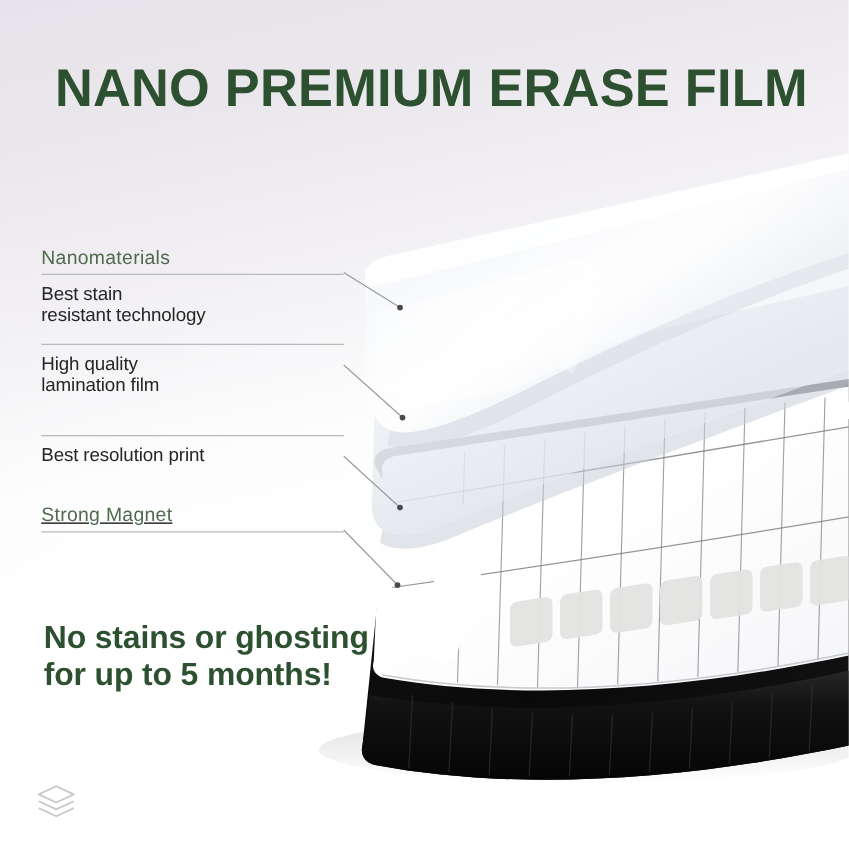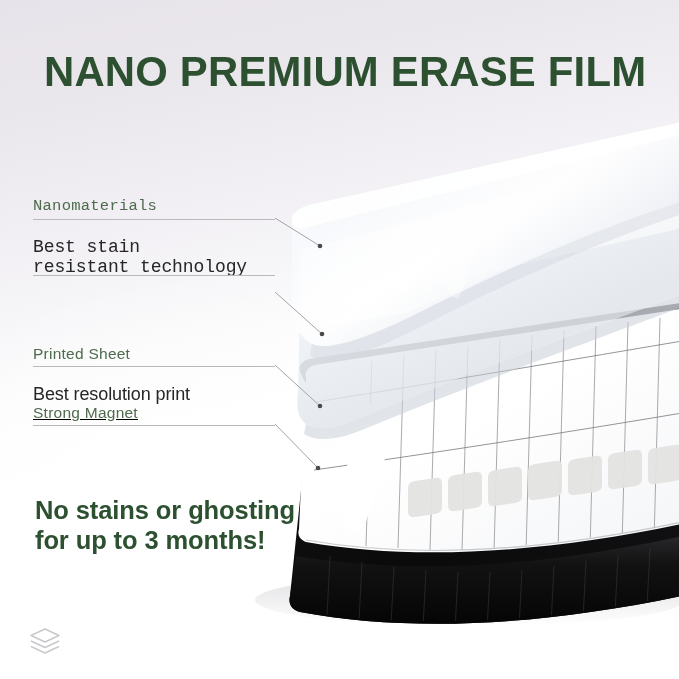--- a/index.html
+++ b/index.html
@@ -40,28 +40,28 @@
     letter-spacing:0.25px;
     line-height:1.15;
     white-space:nowrap;
   }
   .cl-rule {
     height:1px;
     background:#b9b9bc;
     margin-top:3px;
   }
   .cl-desc {
-    font-size:18px;
+    font-size:15px;
     color:#262626;
     line-height:1.14;
-    margin-top:17px;
+    margin-top:7px;
     white-space:pre-line;
     letter-spacing:-0.1px;
   }
-  #callout-nanomaterials { top:198px;font-family:Liberation Mono, monospace; }
+  #callout-nanomaterials { top:198px; }
   #callout-pet           { top:272px; }
   #callout-printed       { top:345px; }
   #callout-magnet        { top:404px;text-decoration:underline; }
   #callout-nanomaterials .cl-rule { width:242px; }
   #callout-pet           .cl-rule { width:242px; }
   #callout-printed       .cl-rule { width:242px; }
   #callout-magnet        .cl-rule { width:242px; }
   
   #tagline {
     position:absolute;
@@ -276,35 +276,36 @@
 
   <div class="callout" id="callout-nanomaterials">
     <div class="cl-term">Nanomaterials</div>
     <div class="cl-rule"></div>
     <div class="cl-desc">Best stain
 resistant technology</div>
   </div>
 
   <div class="callout" id="callout-pet">
     <div class="cl-rule"></div>
+    <div class="cl-desc">High quality
+lamination film</div>
   </div>
 
   <div class="callout" id="callout-printed">
-    <div class="cl-term">Printed Sheet</div>
     <div class="cl-rule"></div>
     <div class="cl-desc">Best resolution print</div>
   </div>
 
   <div class="callout" id="callout-magnet">
     <div class="cl-term">Strong Magnet</div>
     <div class="cl-rule"></div>
   </div>
 
   <div id="tagline">No stains or ghosting
-for up to 3 months!</div>
+for up to 5 months!</div>
 
   <svg id="brand-logo" width="34" height="30" viewBox="0 0 34 30">
     <g fill="none" stroke="#c9c9cd" stroke-width="1.5" stroke-linejoin="round">
       <path d="M17,3 L31,9.5 L17,16 L3,9.5 Z"></path>
       <path d="M3,15 L17,21.5 L31,15"></path>
       <path d="M3,20.5 L17,27 L31,20.5"></path>
     </g>
   </svg>
 
 </div>

